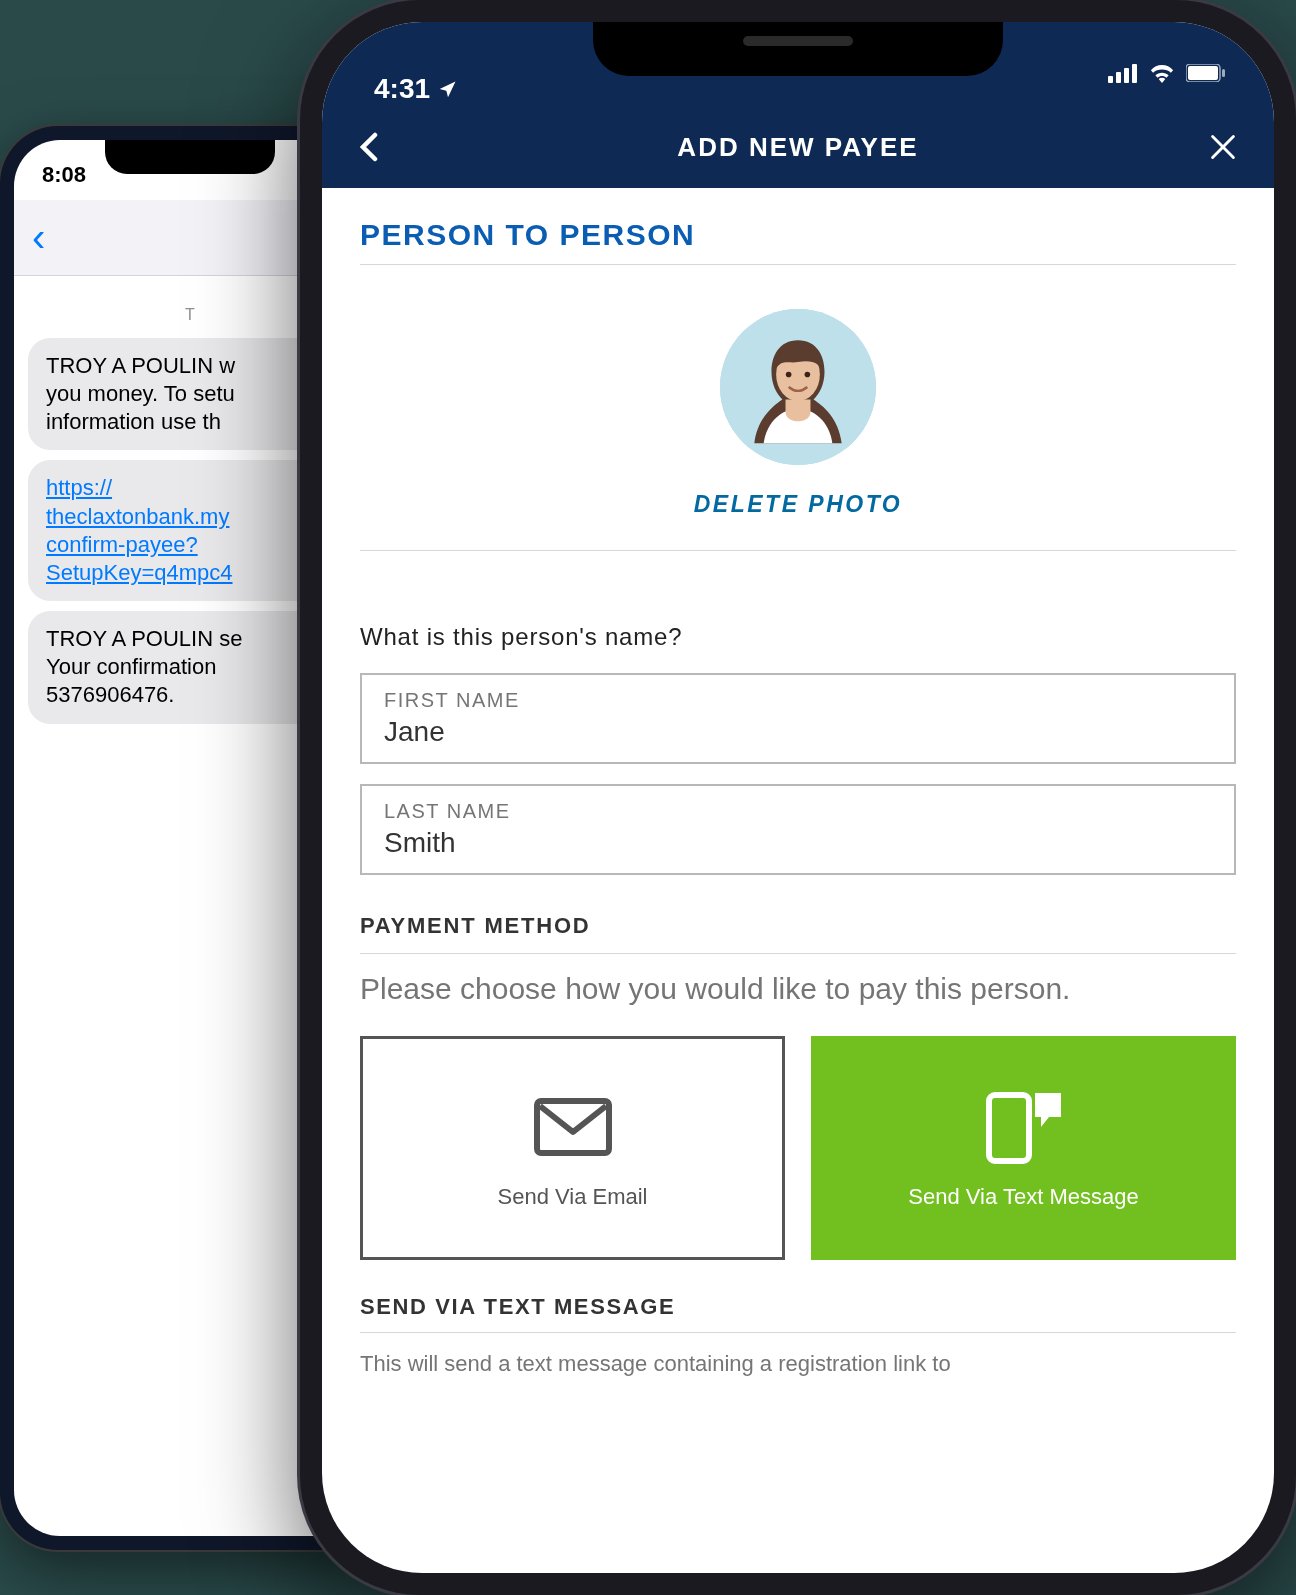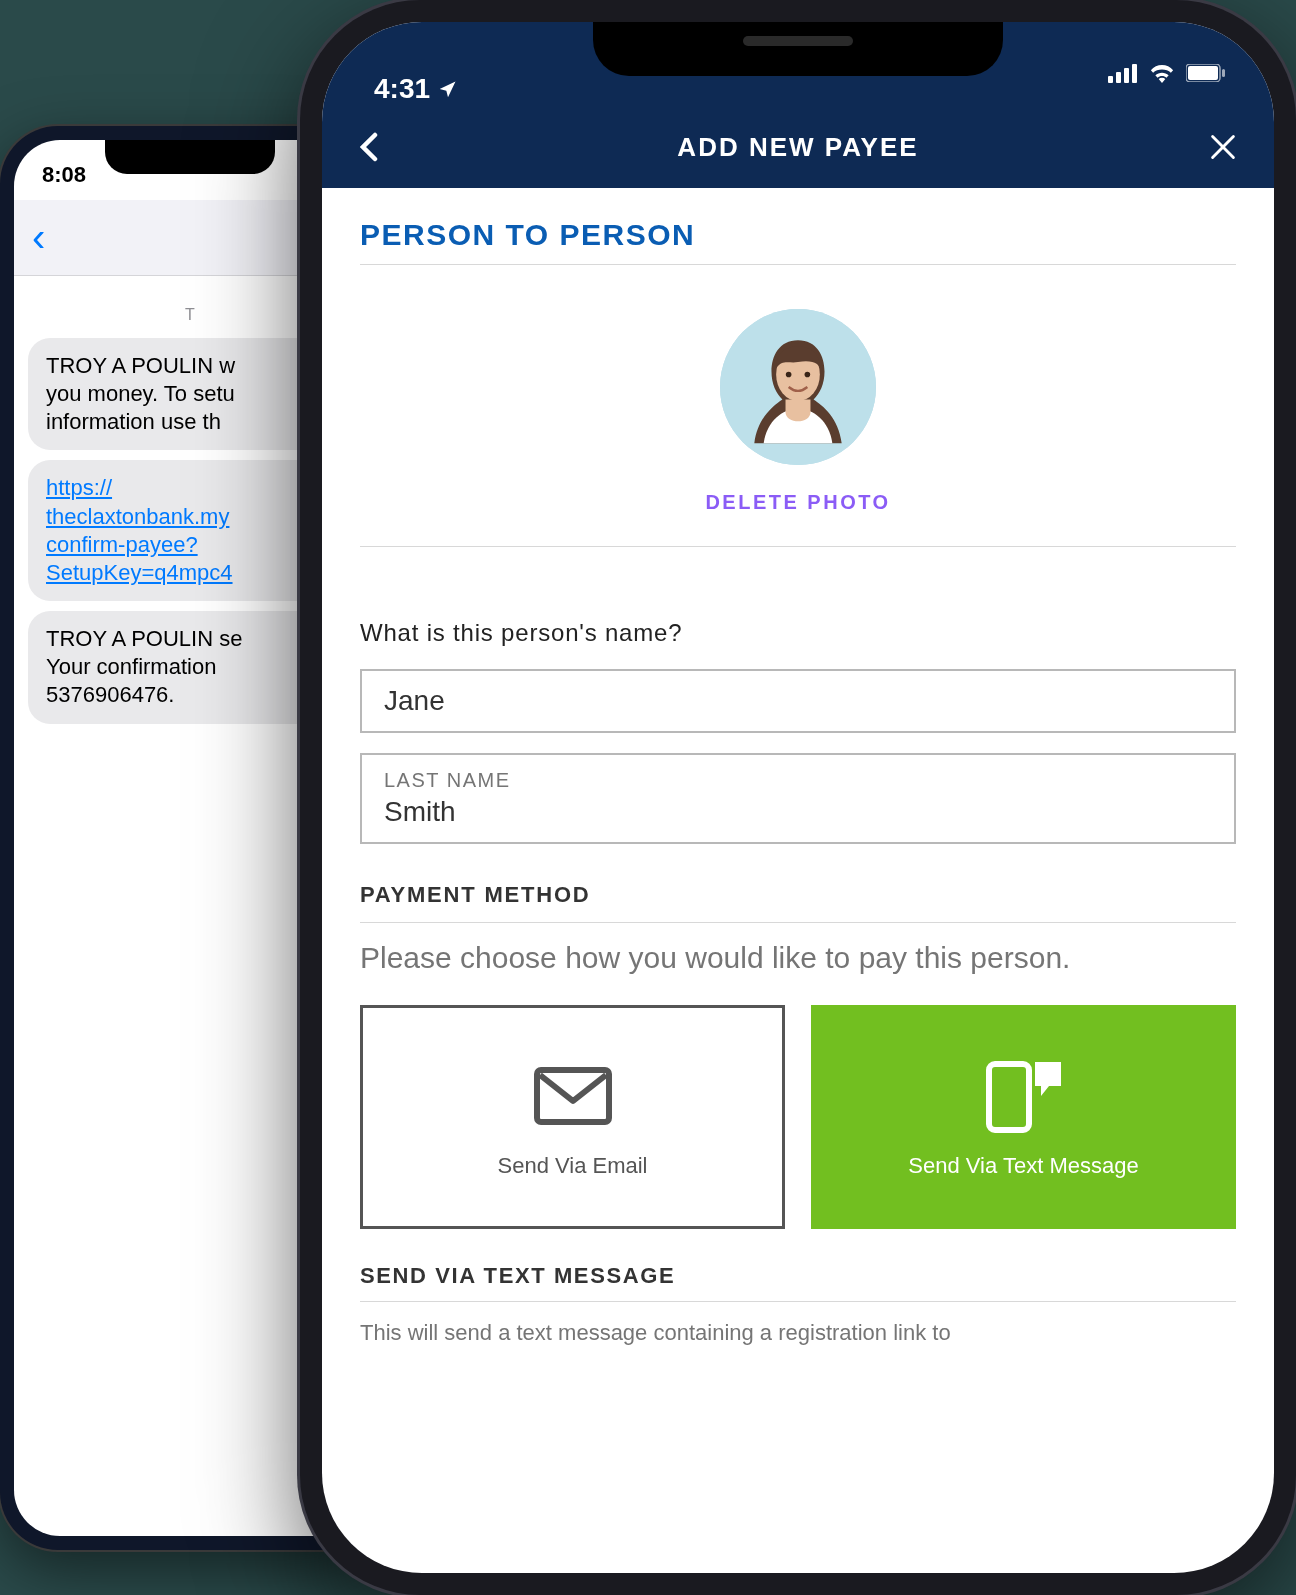--- a/index.html
+++ b/index.html
@@ -196,25 +196,26 @@
     width: 156px;
     height: 156px;
     border-radius: 50%;
     margin: 0 auto 26px auto;
     background: #b8dce8;
     position: relative;
     overflow: hidden;
   }
   .avatar svg { width: 100%; height: 100%; }
   .delete-photo {
-    font-size: 20px;
+    font-size: 23px;
     font-weight: 600;
     letter-spacing: 2.5px;
-    color: #8b5cf6;
+    color: #0369a1;
     cursor: pointer;
+    font-style: italic;
   }
 
   .name-section { padding: 34px 0 0 0; }
   .question {
     font-size: 24px;
     font-weight: 400;
     letter-spacing: 0.8px;
     color: #222;
     margin-bottom: 22px;
     margin-top: 38px;
@@ -398,20 +399,21 @@
             <circle cx="56" cy="42" r="1.8" fill="#3a2518"></circle>
             <path d="M44 50 Q50 55 56 50" stroke="#a0604a" stroke-width="1.5" fill="none"></path>
           </svg>
         </div>
         <div class="delete-photo">DELETE PHOTO</div>
       </div>
 
       <div class="name-section">
         <div class="question">What is this person's name?</div>
         <div class="field">
+          <div class="field-label">FIRST NAME</div>
           <input class="field-value" value="Jane" style="">
         </div>
         <div class="field">
           <div class="field-label">LAST NAME</div>
           <input class="field-value" value="Smith" style="">
         </div>
       </div>
 
       <div class="payment-section">
         <div class="payment-heading">PAYMENT METHOD</div>

